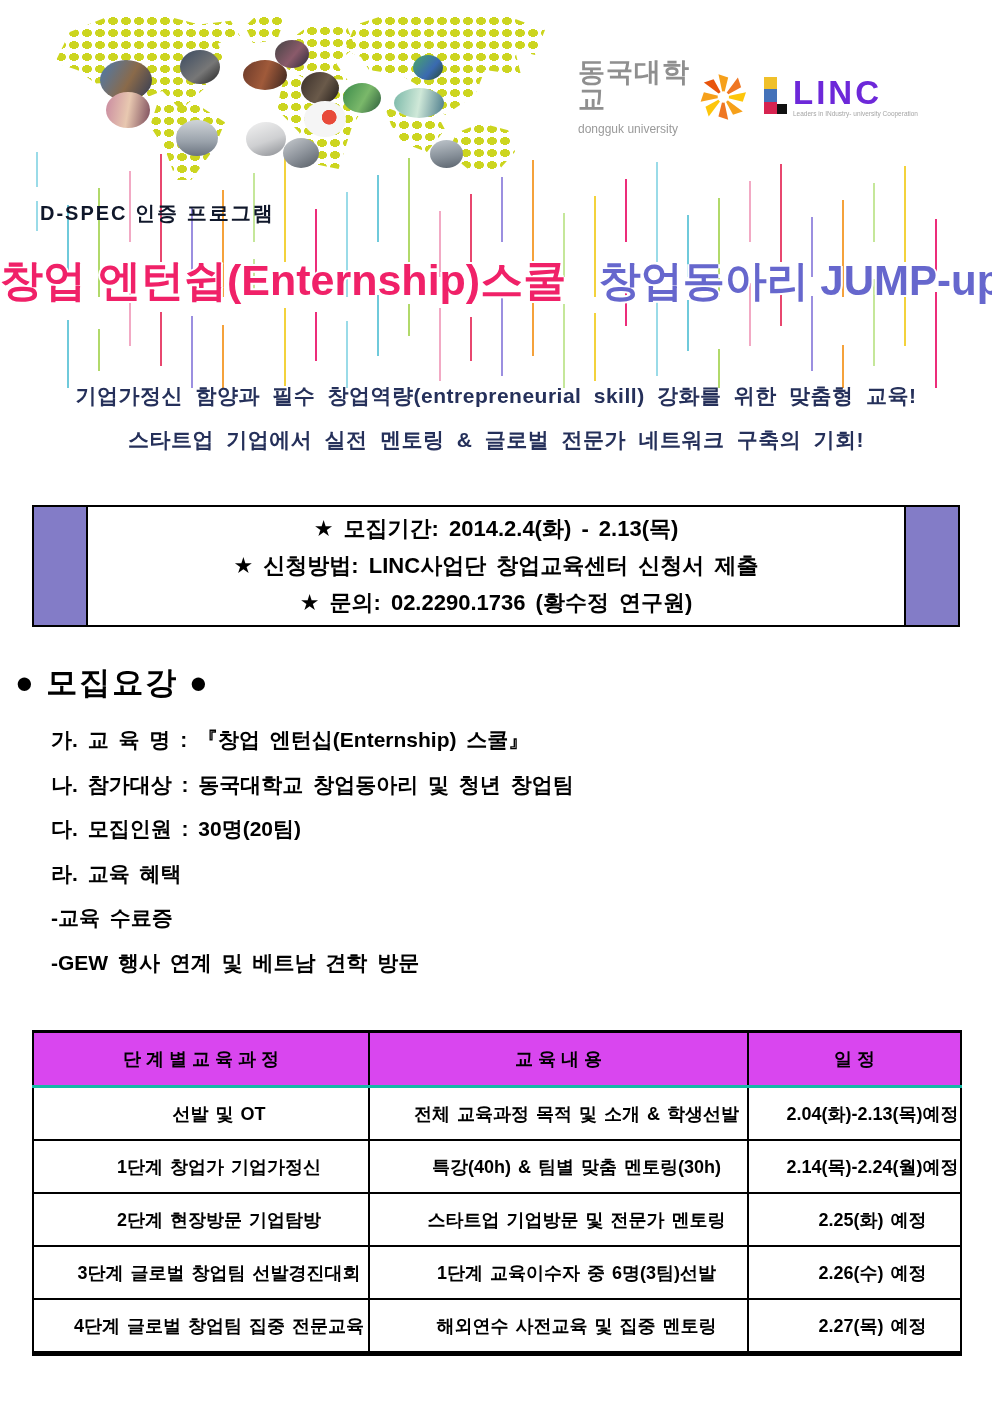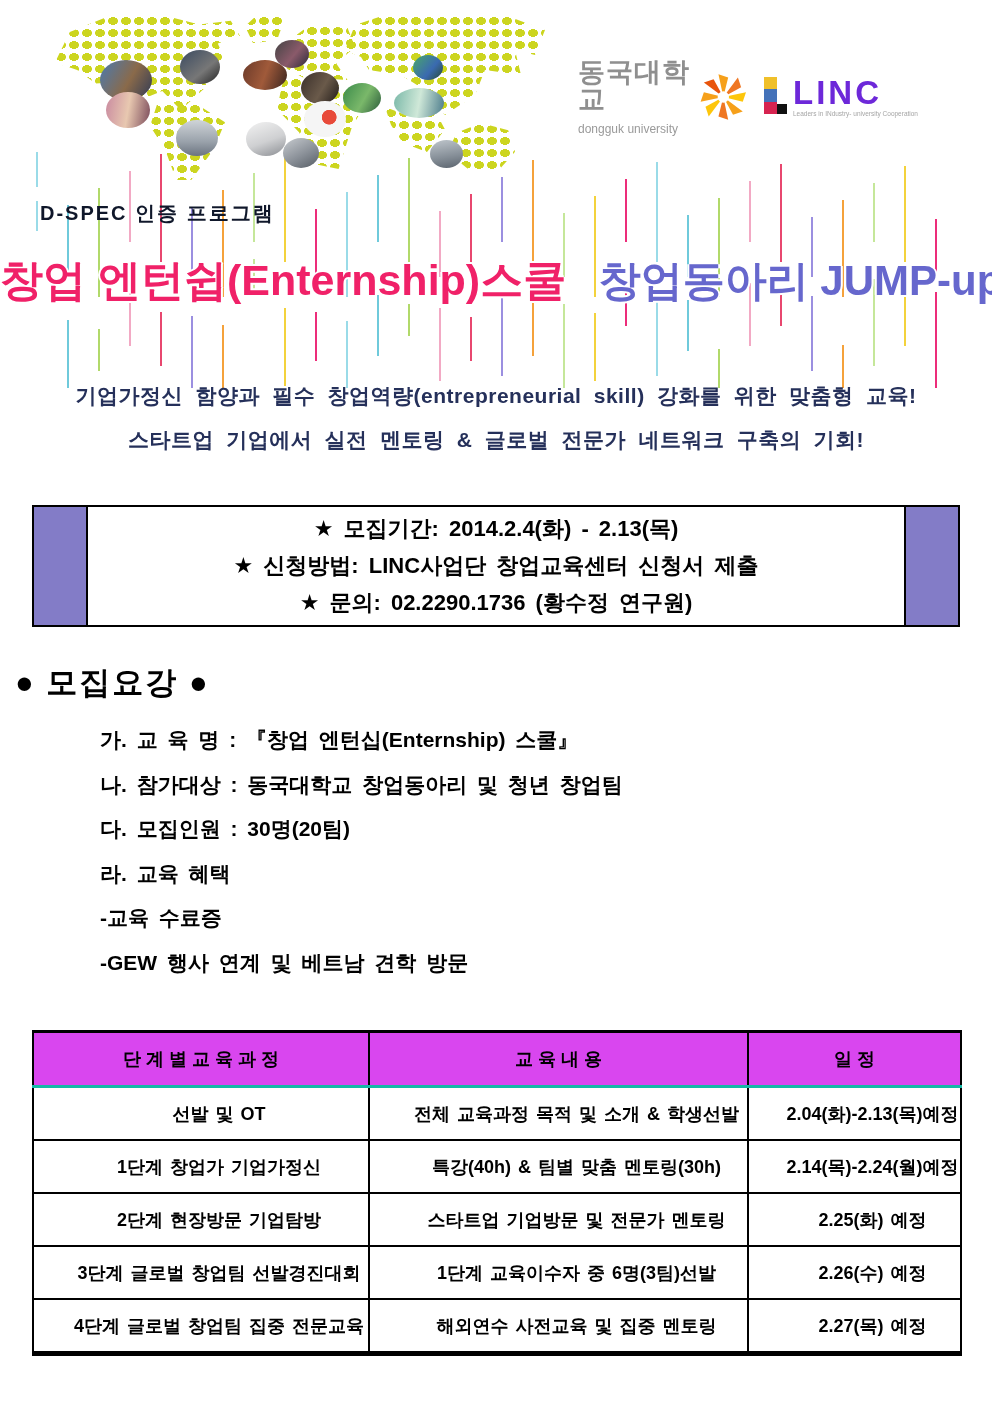--- a/index.html
+++ b/index.html
@@ -47,21 +47,21 @@
   .side-bar{position:absolute;top:0;width:54px;height:100%;background:#837cc7;box-sizing:border-box;}
   .side-bar.left{left:0;border-right:2px solid #000;}
   .side-bar.right{right:0;border-left:2px solid #000;}
   #notice-lines{position:absolute;left:56px;right:56px;top:0;height:100%;display:flex;flex-direction:column;
     justify-content:space-around;align-items:center;padding:4px 0;box-sizing:border-box;}
   .notice-line{font-size:22px;font-weight:bold;color:#000;word-spacing:4px;}
 
   
   #recruit{position:absolute;left:0;top:662px;width:836px;z-index:2;}
   #recruit-heading{margin:0 0 14px 15px;font-size:31px;font-weight:bold;color:#000;letter-spacing:2px;}
-  .item{margin-left:100px;font-size:21px;font-weight:bold;color:#000;line-height:44.5px;word-spacing:4px;white-space:nowrap;}
+  .item{margin-left:51px;font-size:21px;font-weight:bold;color:#000;line-height:44.5px;word-spacing:4px;white-space:nowrap;}
   .item.sub{}
   .red{color:#ee0000;}
 
   
   #schedule{position:absolute;left:32px;top:1030px;width:928px;z-index:2;border-collapse:collapse;table-layout:fixed;
     border-top:3px solid #000;border-left:2px solid #000;border-right:2px solid #000;border-bottom:5px solid #000;}
   #schedule th{background:#d946ef;height:50px;font-size:18px;font-weight:bold;color:#000;
     border-bottom:3px solid #14b8a6;border-left:2px solid #000;text-align:center;}
   #schedule th:first-child{border-left:none;}
   #schedule td{height:49px;font-size:18px;font-weight:bold;color:#000;text-align:center;

